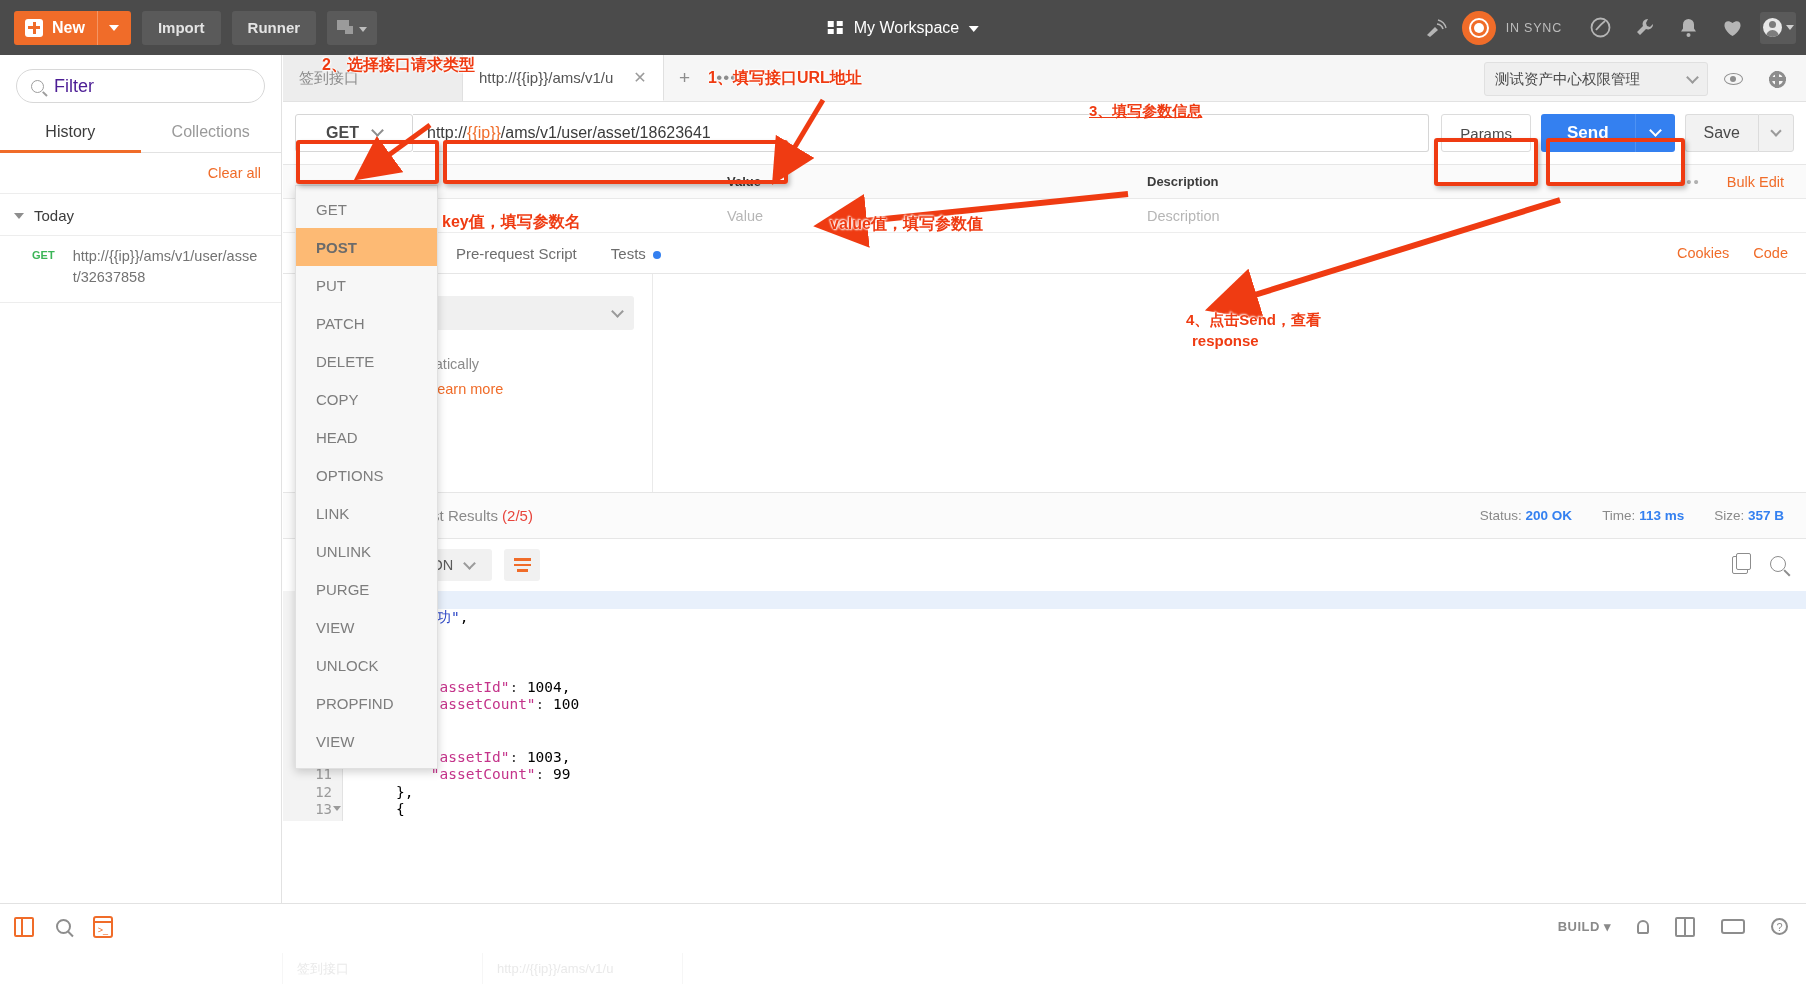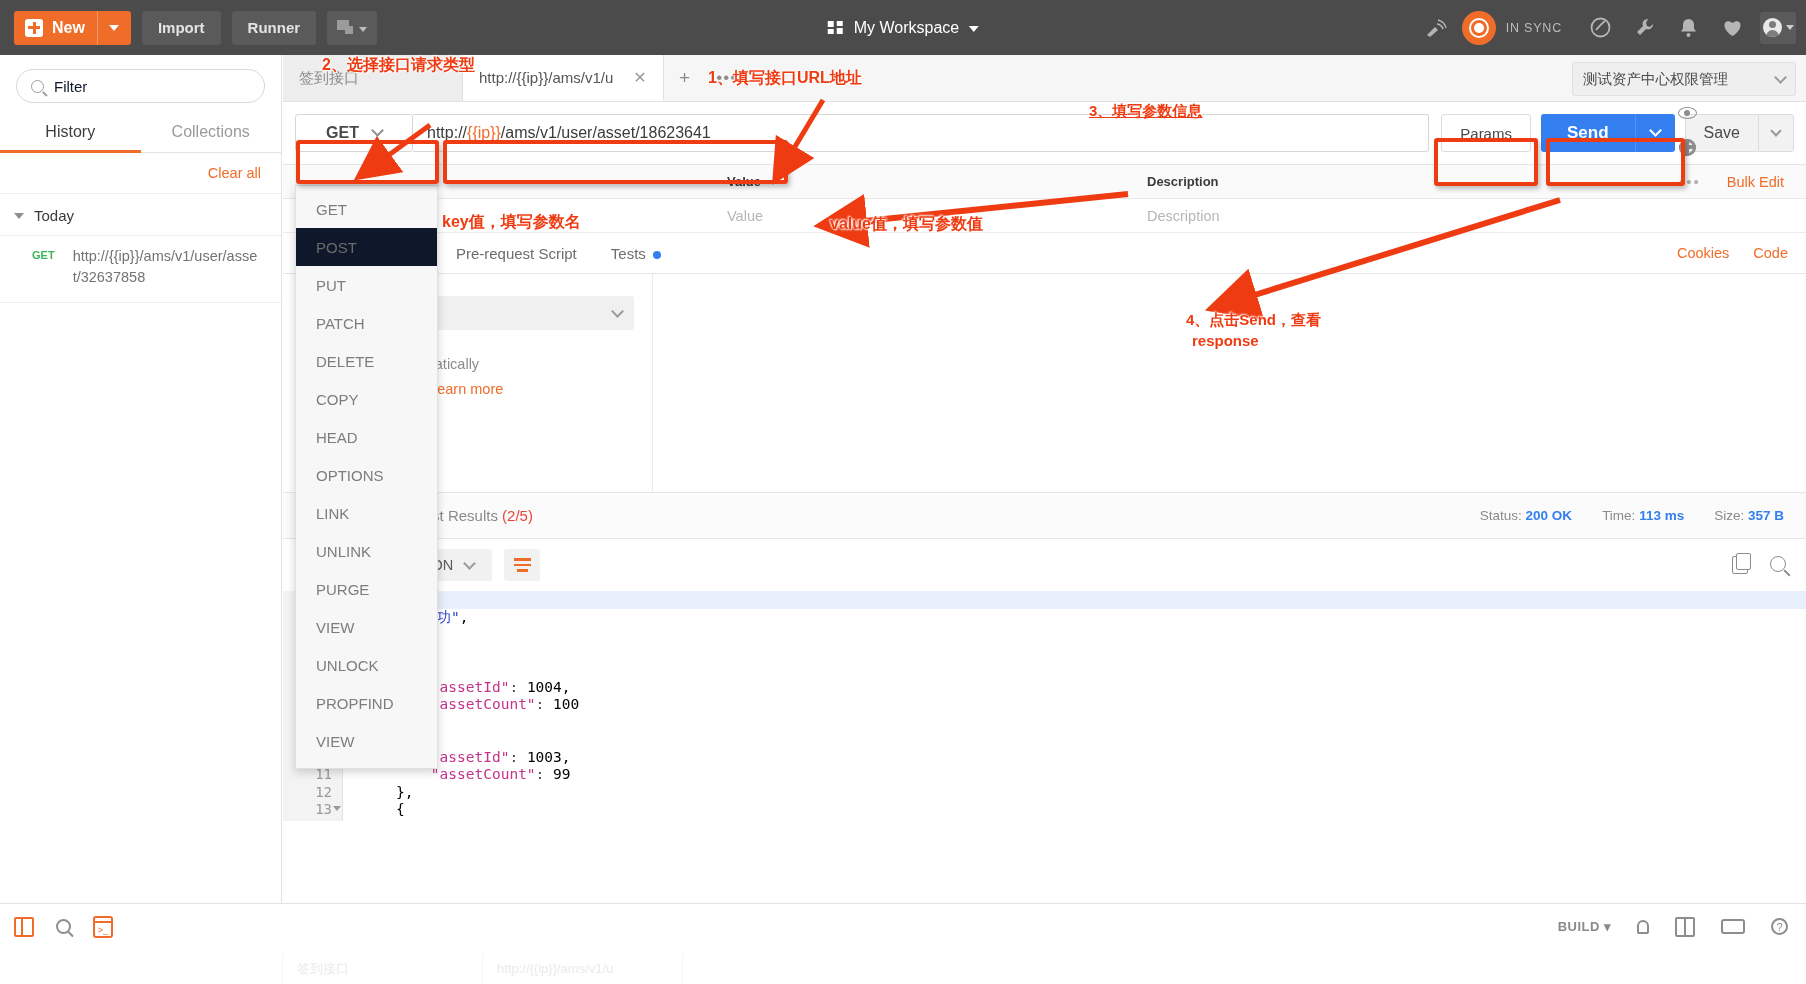--- a/index.html
+++ b/index.html
@@ -127,21 +127,21 @@
     display: flex; align-items: center; padding: 0 14px;
   }
   .mag {
     width: 13px; height: 13px; border: 1.7px solid #9d9d9d; border-radius: 50%;
     position: relative; margin-right: 10px; flex: none;
   }
   .mag:after {
     content: ""; position: absolute; right: -5px; bottom: -3px;
     width: 6px; height: 1.7px; background: #9d9d9d; transform: rotate(45deg);
   }
-  .filter-ph { color: #0f172a; font-size: 15px; }
+  .filter-ph { color: #4c1d95; font-size: 18px; }
   .side-tabs { display: flex; border-bottom: 1px solid #e2e2e2; }
   .side-tab {
     flex: 1; text-align: center; padding: 10px 0 11px; font-size: 16px;
     color: #9a9a9a; cursor: pointer; position: relative;
   }
   .side-tab.active { color: #3c3c3c; }
   .side-tab.active:after {
     content: ""; position: absolute; left: 0; right: 0; bottom: -1px;
     height: 3px; background: #f06c29;
   }
@@ -188,21 +188,21 @@
   .req-tab .tab-x {
     margin-left: auto; padding-left: 20px; color: #9b9b9b; font-size: 16px;
   }
   .tab-plus, .tab-dots {
     width: 42px; height: 46px; display: flex; align-items: center;
     justify-content: center; color: #8d8d8d; font-size: 19px; cursor: pointer;
     background: #f6f6f6;
   }
   .tab-dots { font-size: 17px; letter-spacing: 1px; }
   .env-area {
-    position: absolute; right: 10px; top: 7px; display: flex; align-items: center; flex-direction: column;
+    position: absolute; right: 10px; top: 7px; display: flex; align-items: center;
   }
   .env-select {
     width: 224px; height: 34px; background: #efefef; border: 1px solid #e0e0e0;
     border-radius: 3px; display: flex; align-items: center; padding: 0 10px;
     font-size: 14.5px; color: #4a4a4a; cursor: pointer;
   }
   .chev {
     width: 9px; height: 9px; border-right: 2px solid #9a9a9a;
     border-bottom: 2px solid #9a9a9a; transform: rotate(45deg); margin-left: auto;
     margin-top: -4px;
@@ -417,21 +417,21 @@
   
   .method-menu {
     position: absolute; left: 295px; top: 185px; width: 143px;
     background: #f7f7f7; border: 1px solid #e0e0e0; box-shadow: 0 3px 9px rgba(0,0,0,.18);
     z-index: 40; padding: 4px 0 8px 0;
   }
   .mm-item {
     height: 38px; display: flex; align-items: center; padding-left: 20px;
     font-size: 15px; color: #7d7d7d; cursor: pointer;
   }
-  .mm-item.hl { background: #0f172a; color: #6b6b6b; }
+  .mm-item.hl { background: #fdba74; color: #6b6b6b; font-weight: bold; }
 
   
   .bottombar {
     position: absolute; left: 0; bottom: 35px; width: 1806px; height: 46px;
     background: #fff; border-top: 1px solid #e2e2e2; display: flex; align-items: center;
   }
   .bb-left { display: flex; align-items: center; gap: 22px; padding-left: 14px; }
   .bb-right {
     position: absolute; right: 18px; display: flex; align-items: center; gap: 26px;
     font-size: 13px; color: #8a8a8a;

